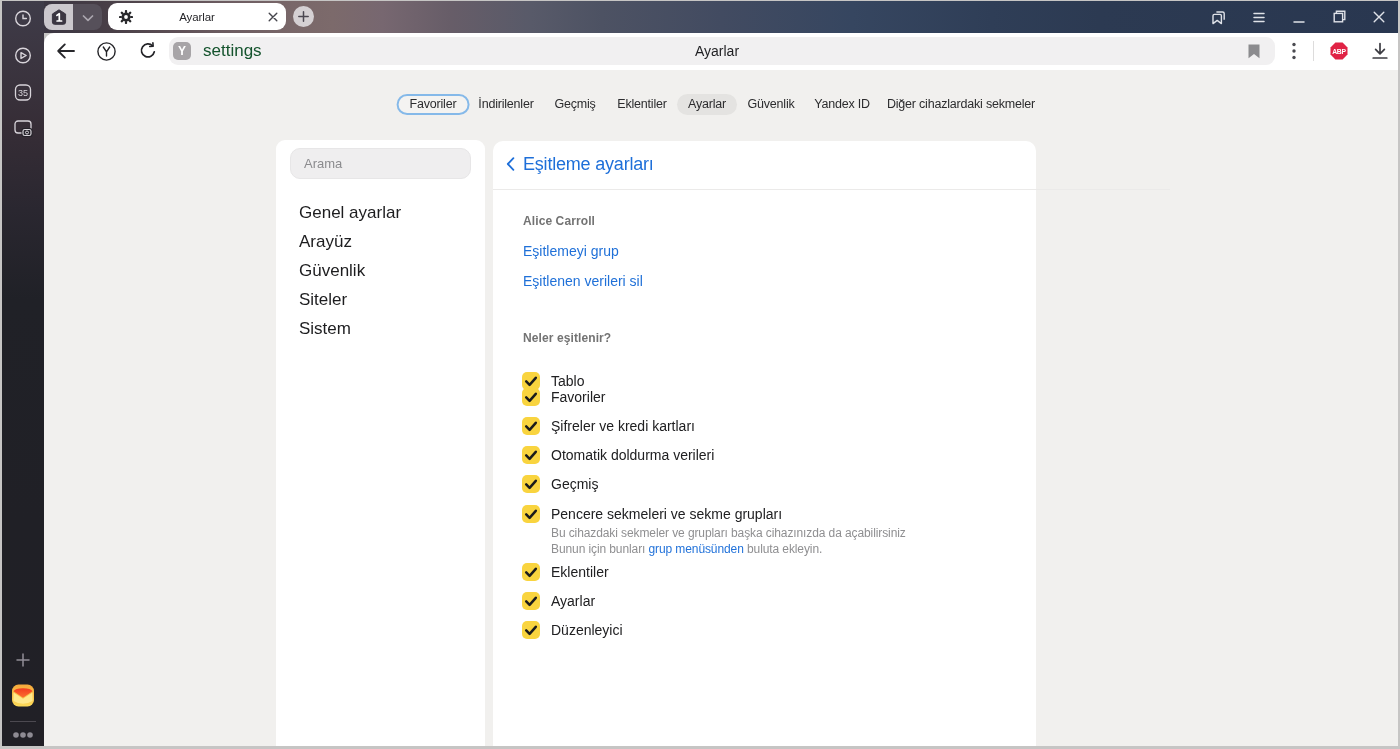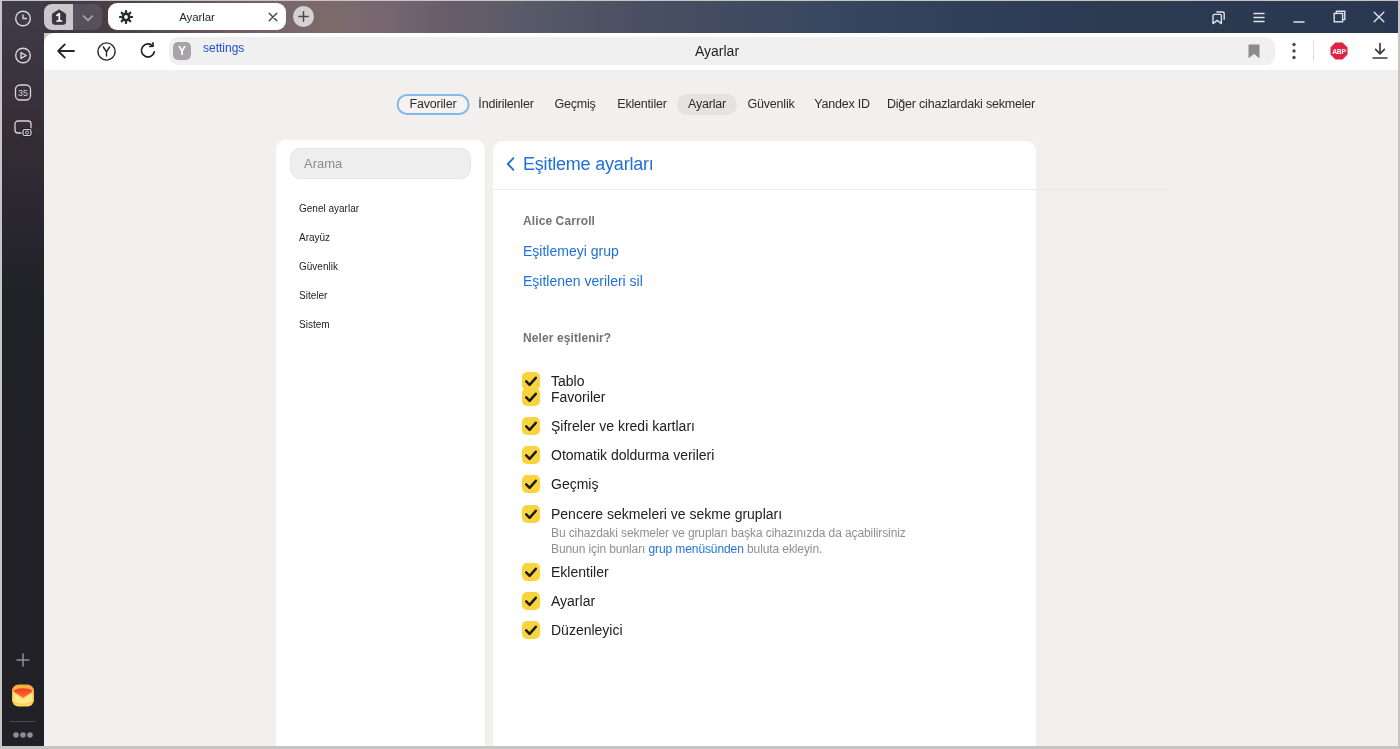--- a/index.html
+++ b/index.html
@@ -16,31 +16,31 @@
 #content { position:absolute; left:42px; top:69px; width:1354px; height:676px; background:#f1f0ee; }
 
 #grpchip { left:0px; top:3px; width:58px; height:26px; border-radius:8px; background:#56505a; overflow:hidden; }
 #grpchip .lite { position:absolute; left:0; top:0; width:29px; height:26px; background:#cbc8cd; }
 #tab { left:64px; top:2px; width:178px; height:27px; background:#fff; border-radius:9px; }
 #tabtitle { position:absolute; left:0; right:0; top:7px; text-align:center; font-size:11.5px; color:#26262a; letter-spacing:-0.1px; top:7.5px; }
 #plusbtn { left:249px; top:5px; width:21px; height:21px; border-radius:50%; background:#d5d0d3; }
 
 #addrbar { left:125px; top:4px; width:1106px; height:28px; background:#f1f0f1; border-radius:9px; }
 #favchip { position:absolute; left:4px; top:5px; width:18px; height:18px; border-radius:5px; background:#a7a4a7; color:#fff; text-align:center; font-size:12px; font-weight:bold; line-height:18px; }
-#addrtext { position:absolute; left:34px; top:4px; font-size:12px; color:#1d4ed8; }
+#addrtext { position:absolute; left:34px; top:4px; font-size:17px; color:#14532d; }
 #pagetitle { position:absolute; left:-5px; width:1106px; text-align:center; top:6px; font-size:14px; color:#1f1f22; }
 
 .nav { position:absolute; top:25px; height:19px; transform:translateX(-50%); font-size:12.5px; letter-spacing:-0.2px; color:#2c2c2e; line-height:19px; white-space:nowrap; }
 .pillb { border:2px solid #85b9e9; background:#f4f3f1; border-radius:11px; padding:0 11px; height:21px; line-height:17px; top:24px; }
 .pillg { background:#e4e3e1; border-radius:11px; padding:0 11px; height:21px; line-height:21px; top:24px; }
 
 #lpanel { position:absolute; left:232px; top:70px; width:209px; height:728px; background:#fff; border-radius:9px 9px 0 0; }
 #rpanel { position:absolute; left:449px; top:71px; width:543px; height:605px; background:#fff; border-radius:10px 10px 0 0; }
 #search { position:absolute; left:14px; top:8px; width:181px; height:31px; background:#efeeef; border:1px solid #e7e6e7; border-radius:10px; color:#8b8b8e; font-size:13px; line-height:29px; padding-left:13px; }
-.lmenu { position:absolute; left:23px; font-size:10px; color:#1d1d1f; }
+.lmenu { position:absolute; left:23px; font-size:17px; color:#1d1d1f; }
 #rphead { position:absolute; left:30px; top:13px; font-size:18px; color:#1e6fd9; letter-spacing:-0.2px; }
 #backchev { position:absolute; left:13px; top:16px; }
 #rpdiv { position:absolute; left:0; top:48px; width:677px; height:1px; background:#ebeae9; }
 .bold15 { position:absolute; left:30px; font-size:12px; font-weight:bold; color:#737373; letter-spacing:0.1px; }
 .blink { position:absolute; left:30px; font-size:14px; color:#1f70d8; }
 .chkrow { position:absolute; left:29px; width:600px; height:18px; }
 .chk { position:absolute; left:0; top:0; width:18px; height:18px; background:#f9d43f; border-radius:5px; }
 .chk svg { position:absolute; left:0; top:0; }
 .chklbl { position:absolute; left:29px; top:1px; font-size:14px; color:#202022; white-space:nowrap; }
 .helper { position:absolute; left:58px; font-size:12px; letter-spacing:-0.1px; color:#8f8f91; white-space:nowrap; }

